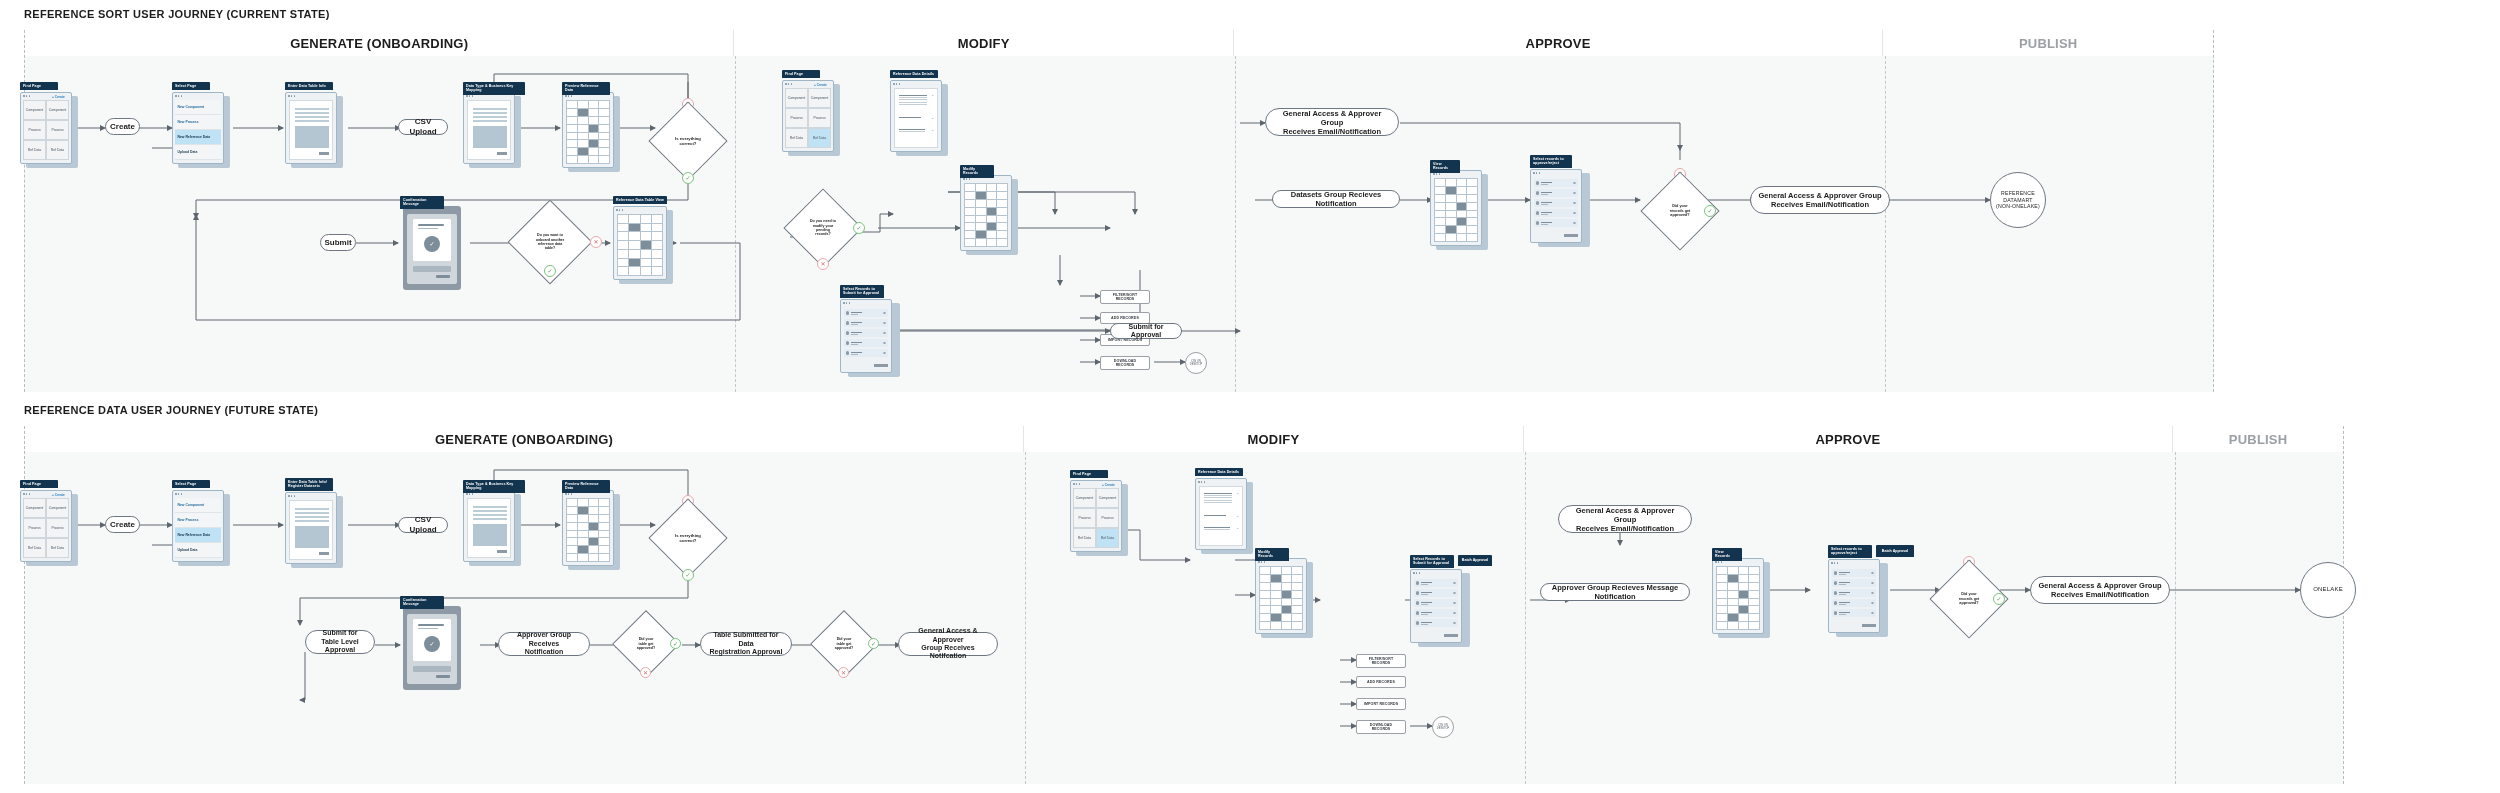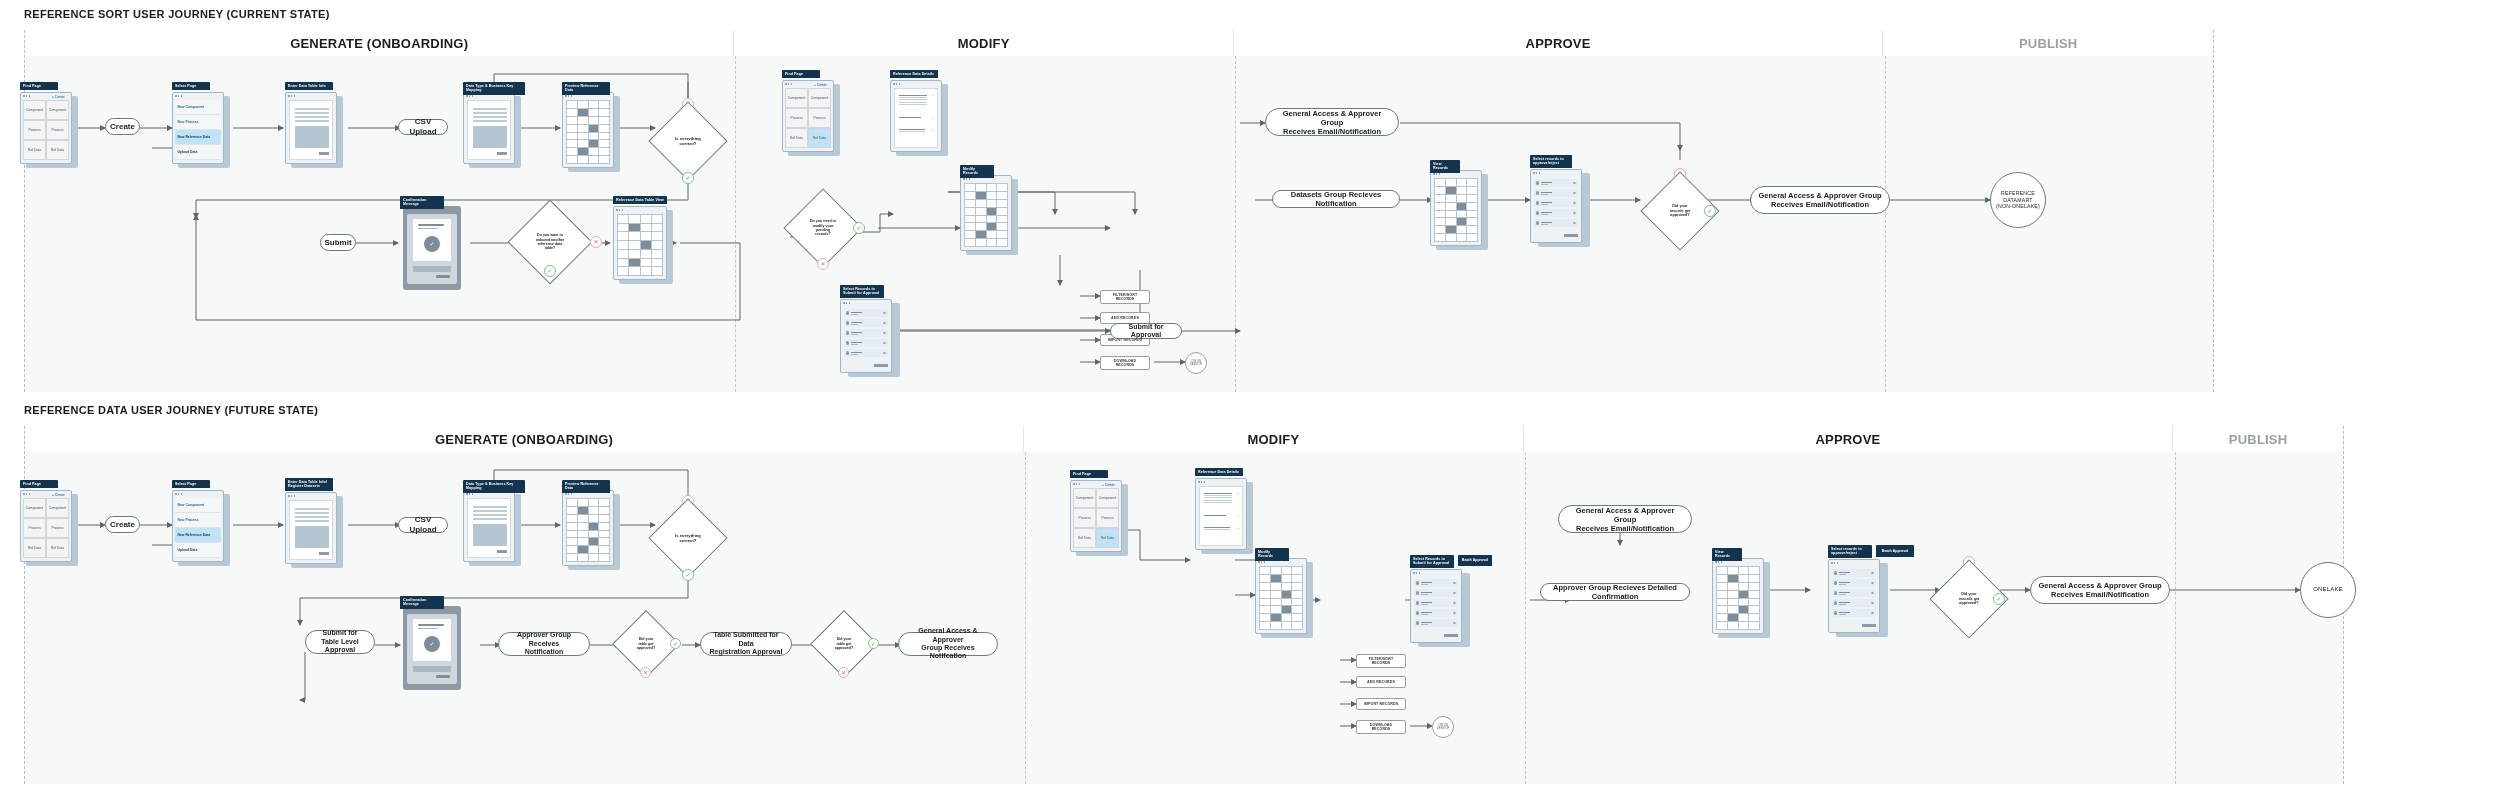--- a/index.html
+++ b/index.html
@@ -1309,21 +1309,21 @@
           <b></b>
           <s></s>
         </span>
         <span class="list-rad"></span>
       </div>
     <div class="form-btn" style="left:34px; top:79px; width:14px;"></div>
   </div>
 
   <div class="pill" style="left:1558px; top:505px; width:134px; height:28px; font-size:7.5px;">General Access &amp; Approver Group
 Receives Email/Notification</div>
-  <div class="pill" style="left:1540px; top:583px; width:150px; height:18px; font-size:7.5px;">Approver Group Recieves Detailed Confirmation</div>
+  <div class="pill" style="left:1540px; top:583px; width:150px; height:18px; font-size:7.5px;">Approver Group Recieves Message Notification</div>
 
   <div class="mock" style="left:1712px; top:548px; width:62px; height:92px;">
     <div class="mock-tab" style="width:30px;">View Records</div>
     <div class="mock-shadow" style="left:6px; top:14px; width:52px; height:76px;"></div>
     <div class="mock-body" style="left:0; top:10px; width:52px; height:76px;"></div>
     <div class="mock-dots" style="left:3px; top:13px;">
         <i></i>
         <i></i>
         <i></i>
       </div>

